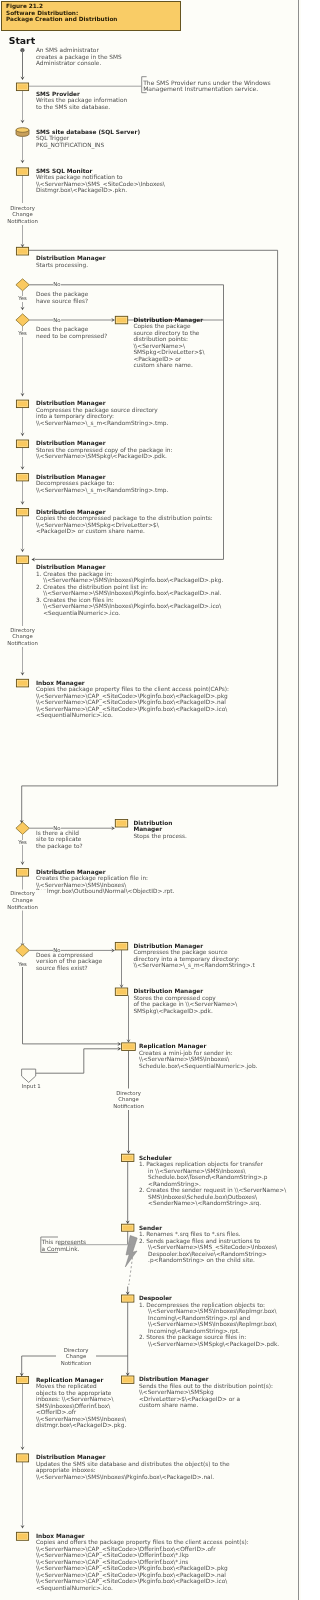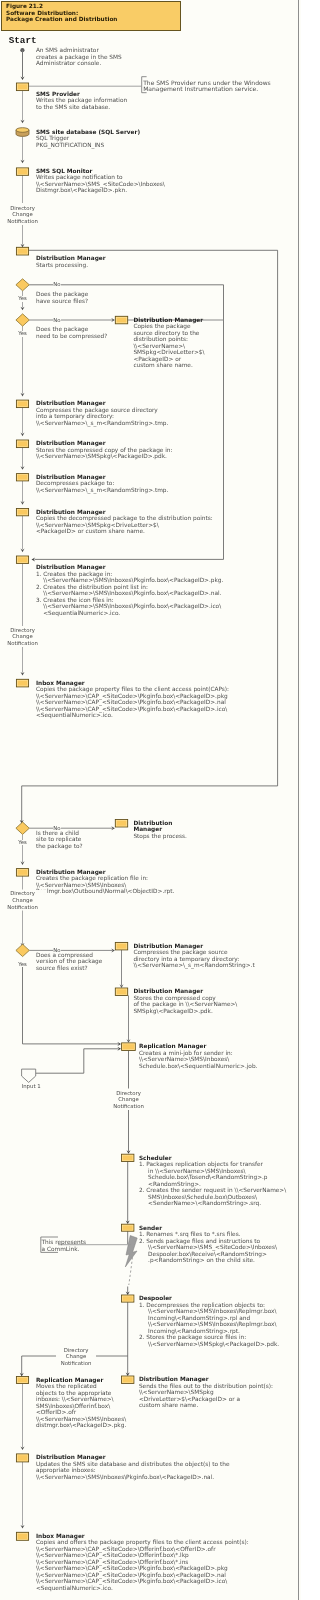--- a/index.html
+++ b/index.html
@@ -7,21 +7,21 @@
 
  #page{position:absolute;left:0;top:0;width:301px;height:1600px;background:#fdfdf8;overflow:hidden;}
  #edge{position:absolute;left:297.6px;top:0;width:.9px;height:1600px;background:#8e8e8e;}
  .wires{position:absolute;left:0;top:0;}
  .tb{position:absolute;opacity:.99;white-space:pre;color:#4b4b4b;font-size:5.8px;line-height:6.5px;}
  .tb b{font-weight:bold;color:#1c1c1c;}
  .ttlbox{position:absolute;left:1px;top:1px;width:180px;height:30px;background:#f9cc66;
          border:1px solid #65541f;box-sizing:border-box;}
  .ttltxt{position:absolute;opacity:.99;left:6px;top:3.2px;font-size:5.75px;font-weight:bold;line-height:6.45px;
          color:#231b06;white-space:pre;}
- .start{position:absolute;opacity:.99;left:8.7px;top:34.9px;font-size:9.3px;font-weight:bold;color:#141414;font-family:Liberation Mono, monospace;}
+ .start{position:absolute;opacity:.99;left:8.7px;top:34.9px;font-size:9.3px;font-weight:bold;color:#141414;}
  .dcn{position:absolute;opacity:.99;font-size:5.35px;line-height:6.8px;color:#4b4b4b;text-align:center;
       white-space:pre;background:#fdfdf8;}
  .el{position:absolute;opacity:.99;font-size:5.4px;line-height:5.4px;color:#4b4b4b;background:#fdfdf8;white-space:pre;padding:0 .3px;}
 </style>
 </head>
 <body>
 
 <div id="page">
 <svg class="wires" width="301" height="1600" viewBox="0 0 301 1600" xmlns="http://www.w3.org/2000/svg">
       <circle cx="22.4" cy="50.2" r="2.1" fill="#5d5d5d"></circle>

